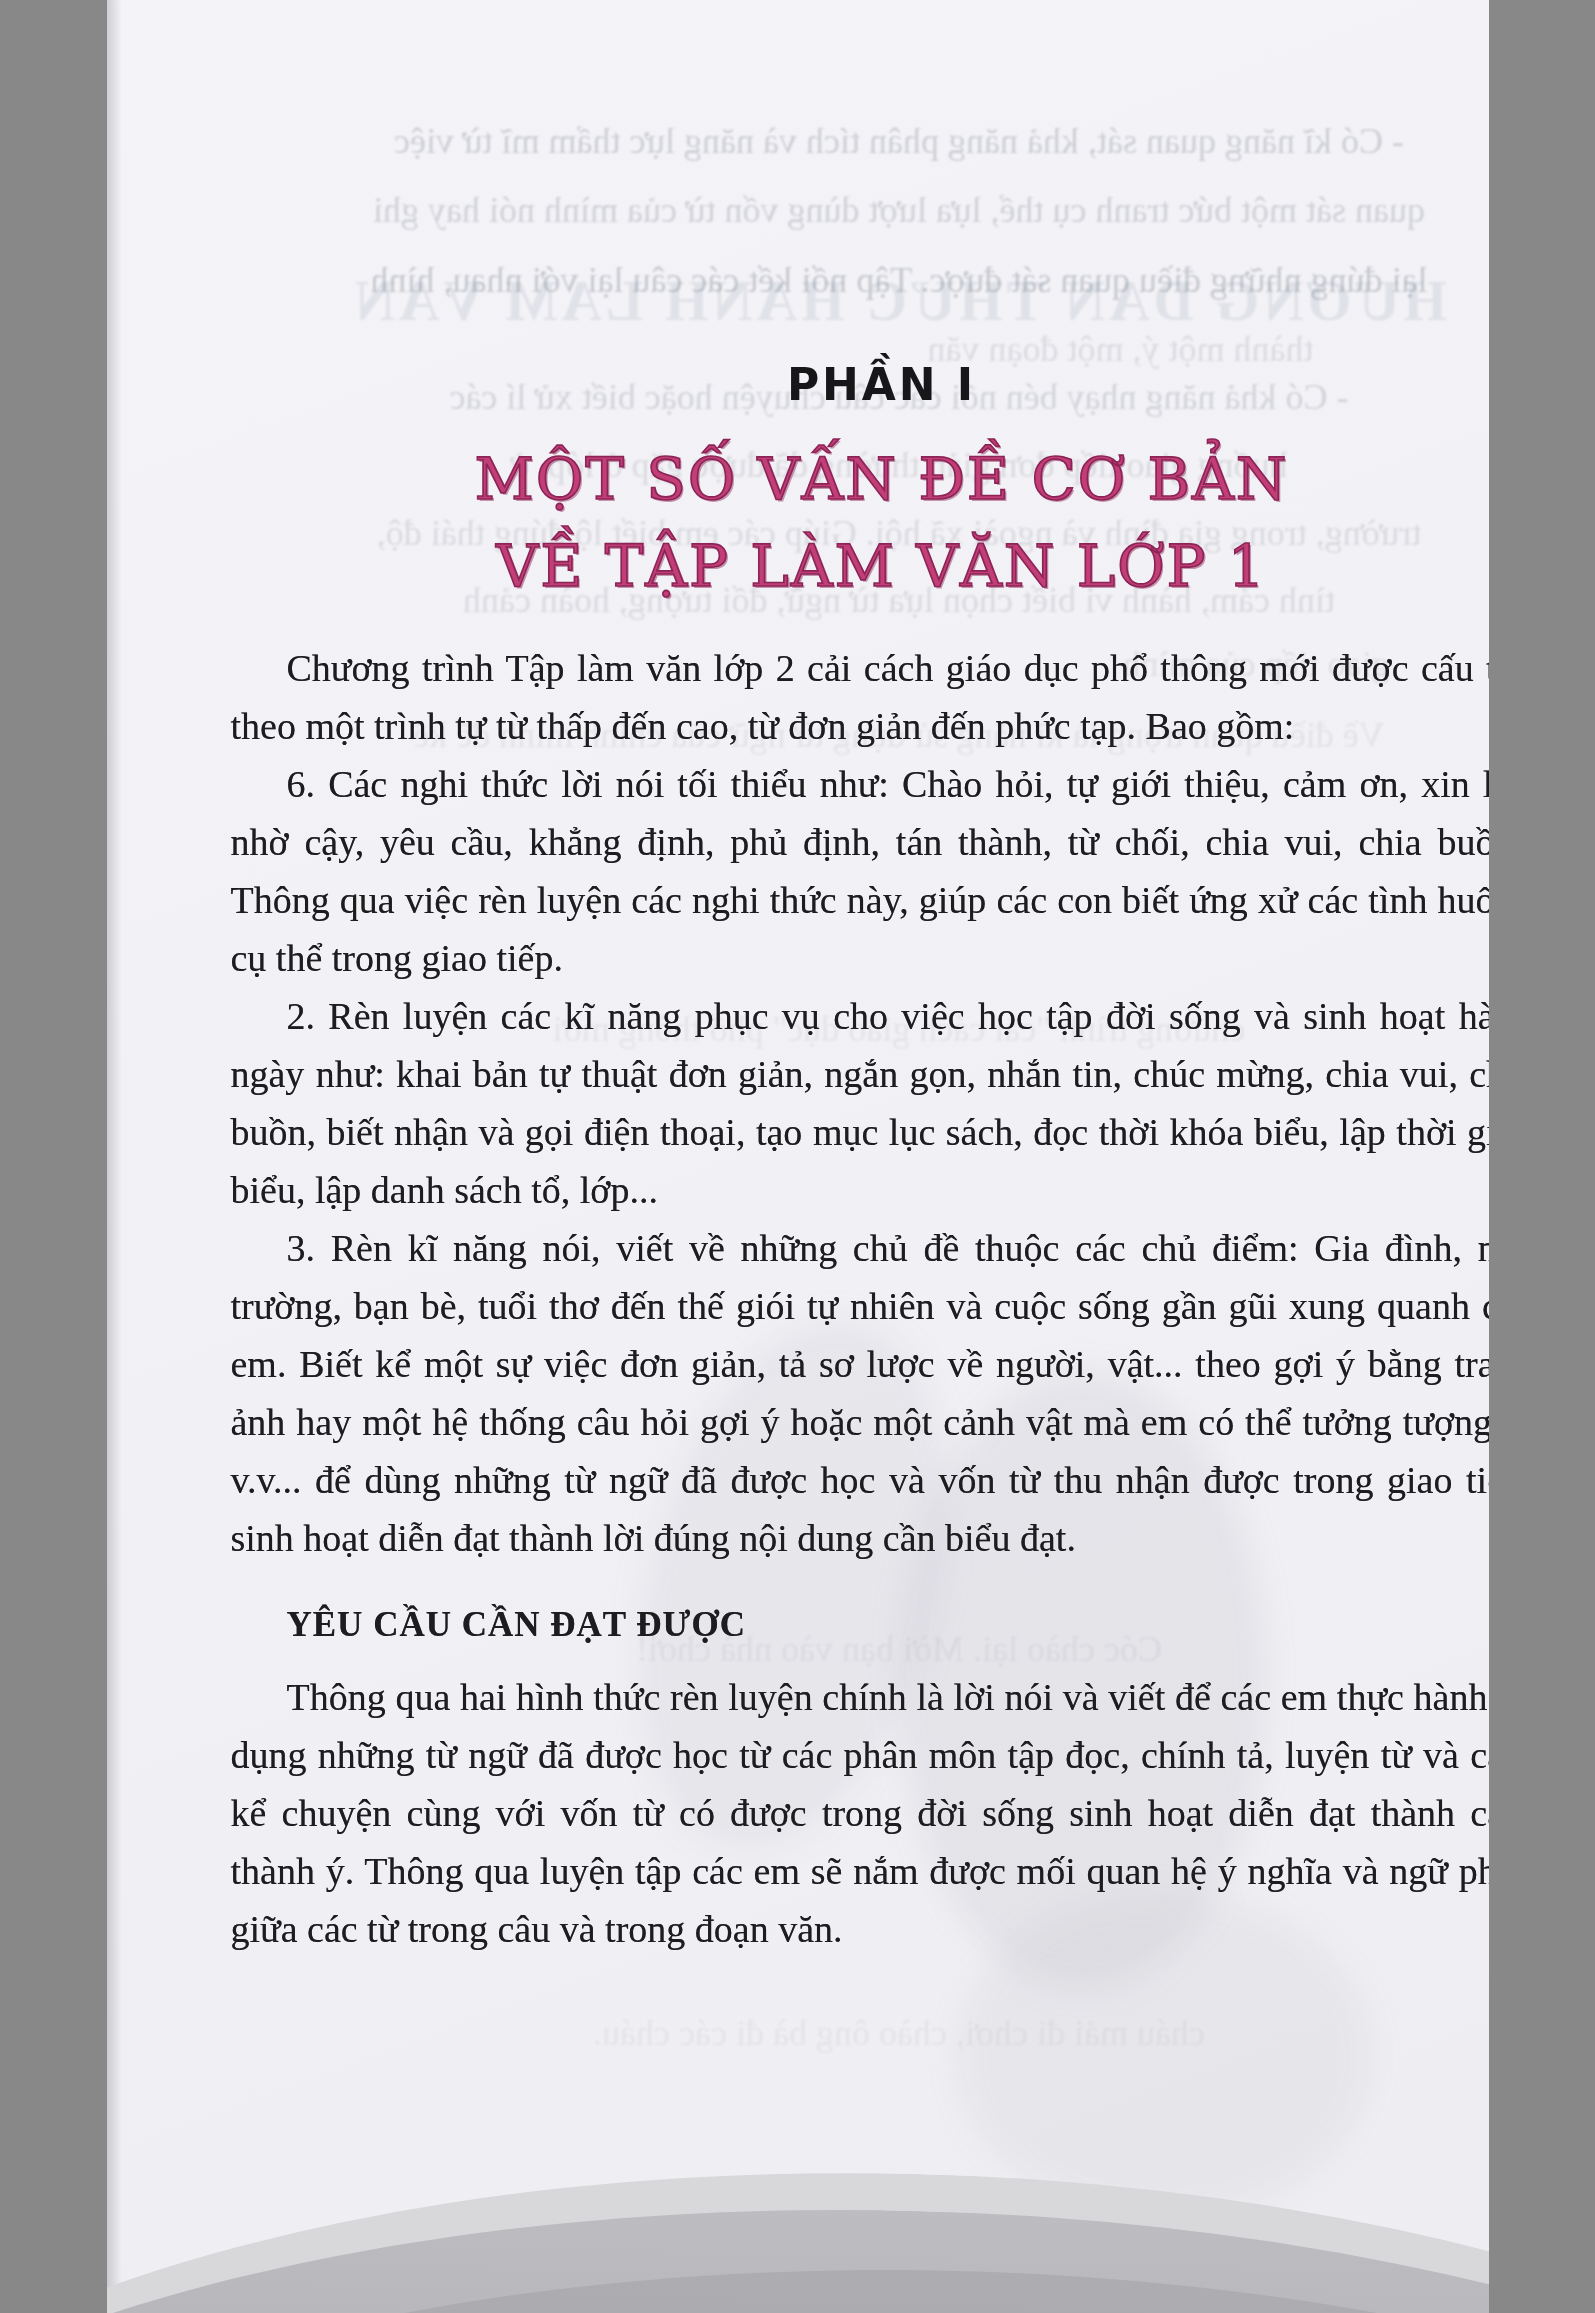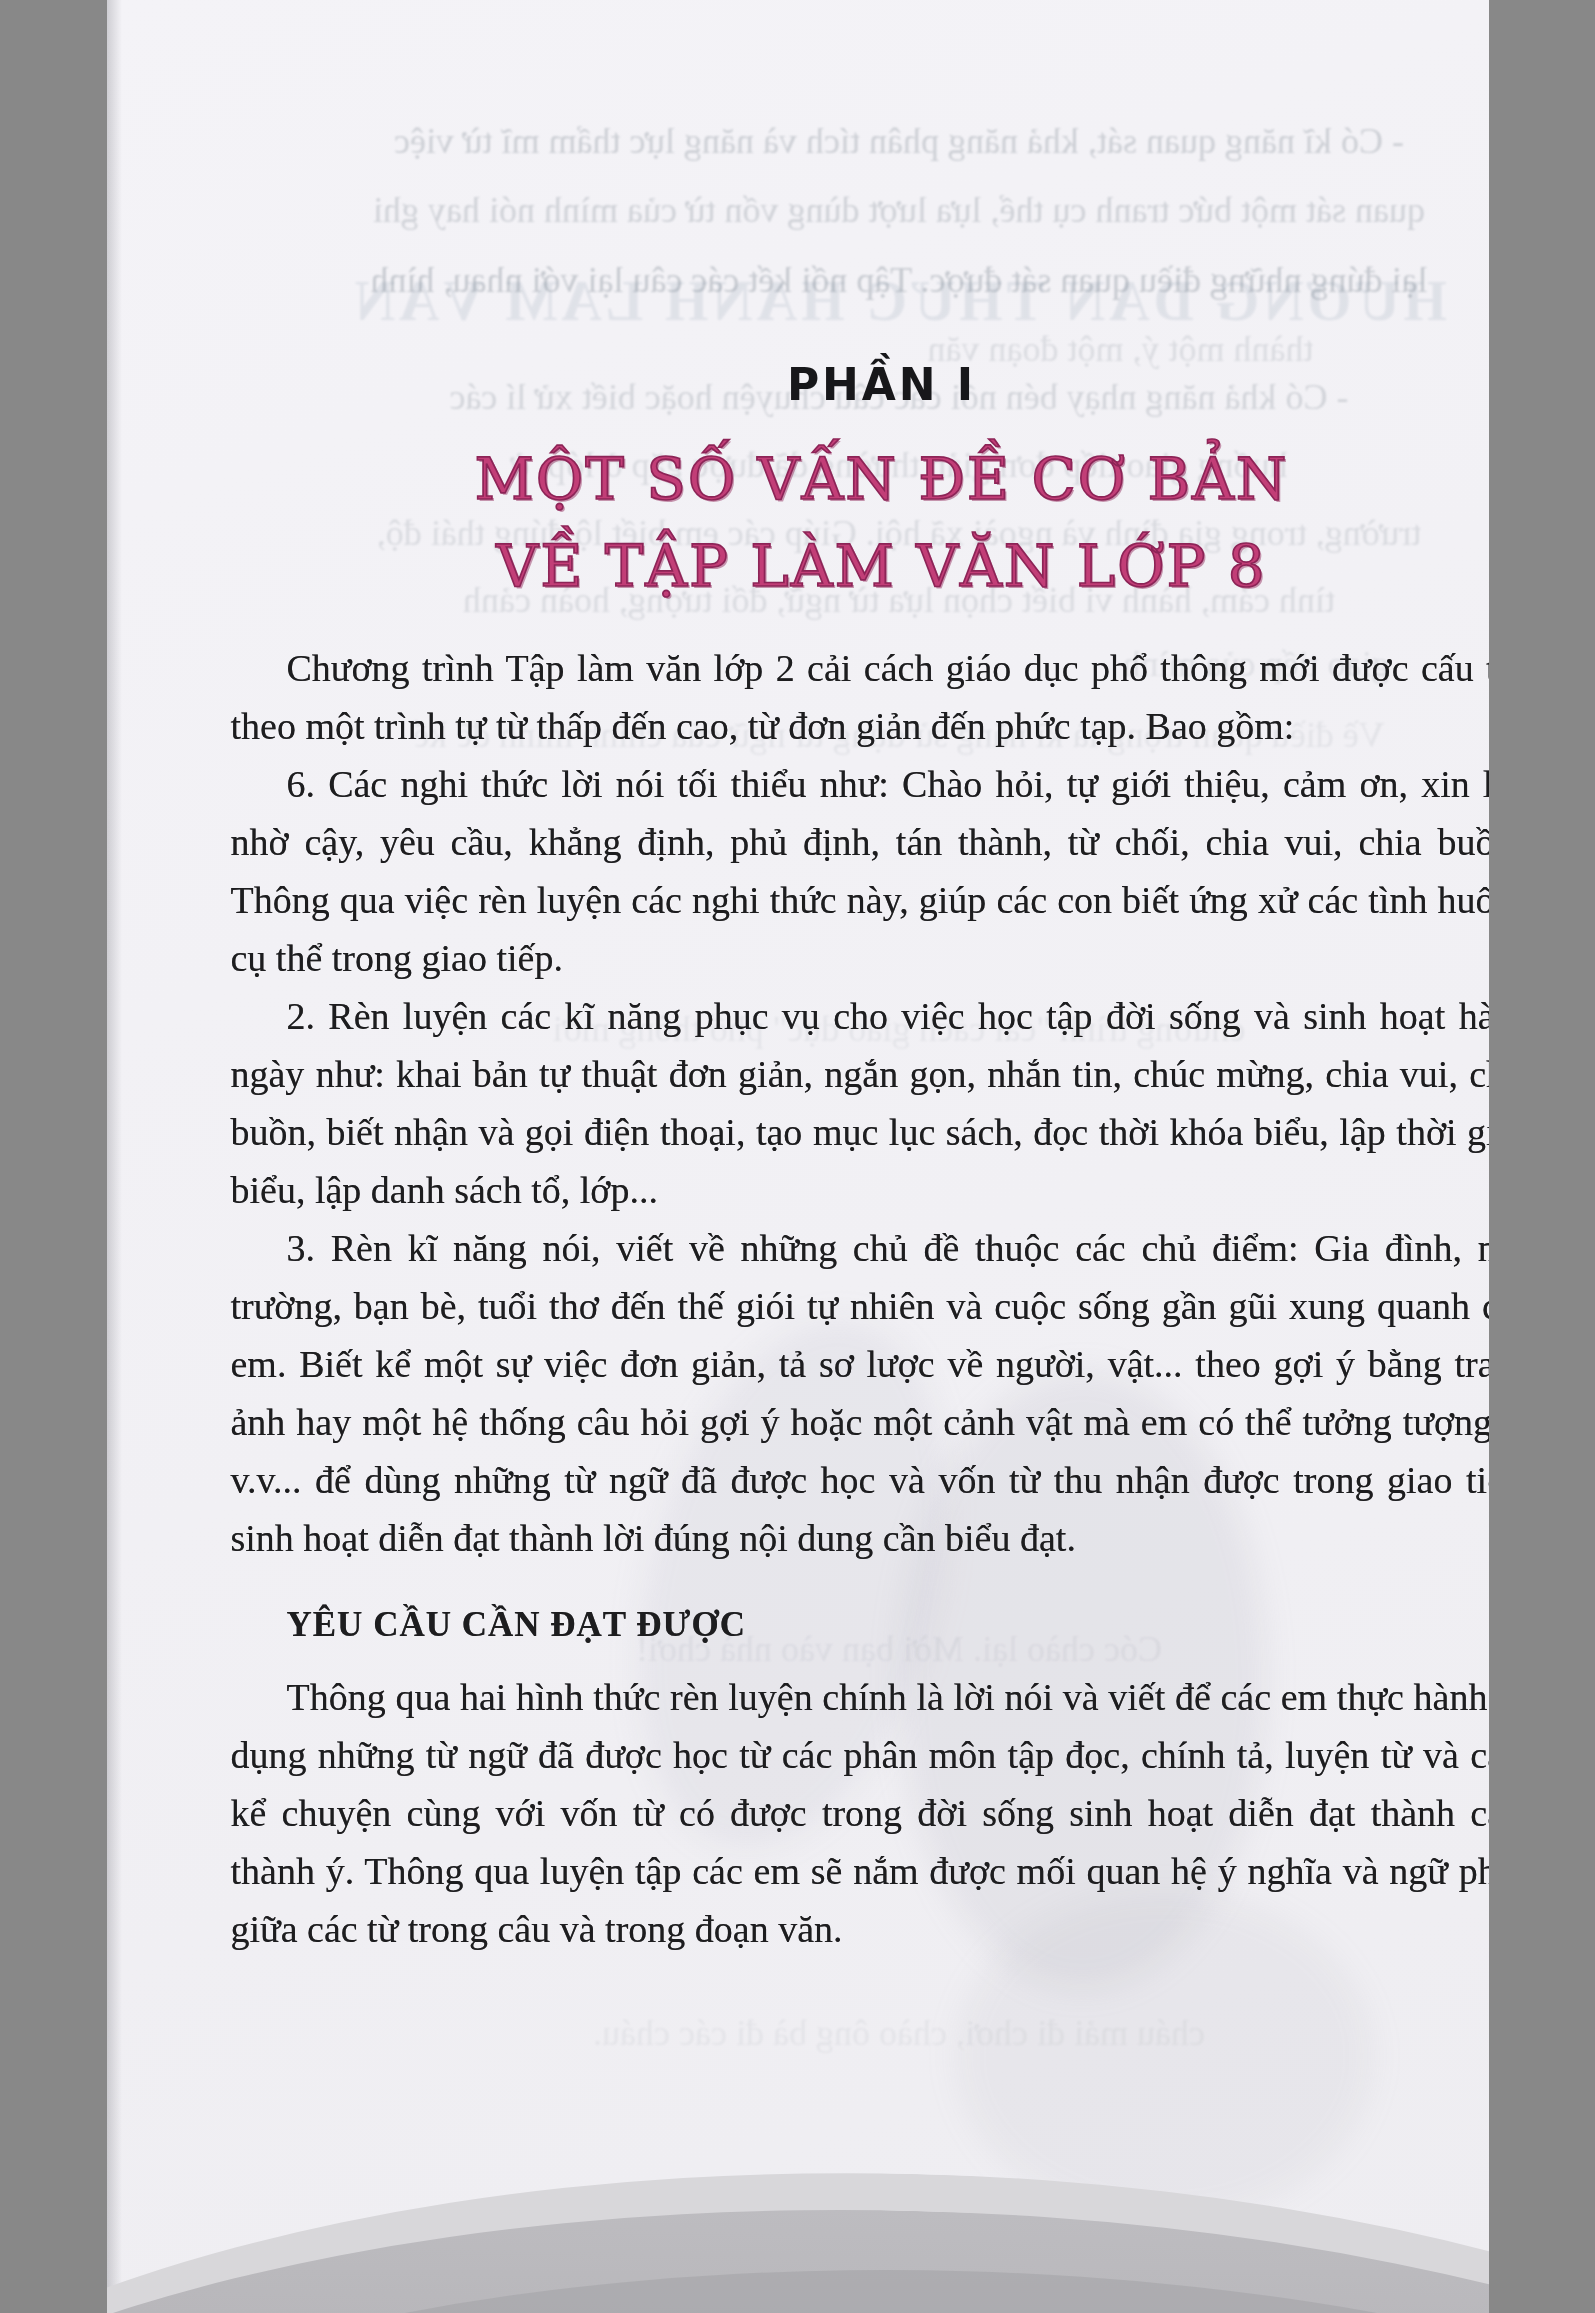--- a/index.html
+++ b/index.html
@@ -119,21 +119,21 @@
   <div class="ghost g12">Cóc chào lại. Mời bạn vào nhà chơi!</div>
   <div class="ghost g13">cháu mải đi chơi, chào ông bà đi các cháu.</div>
 
   <div class="blob b1"></div>
   <div class="blob b2"></div>
   <div class="blob b3"></div>
 
   <div class="part-label">PHẦN I</div>
   <div class="main-title">
     <div>MỘT SỐ VẤN ĐỀ CƠ BẢN</div>
-    <div>VỀ TẬP LÀM VĂN LỚP 8</div>
+    <div>VỀ TẬP LÀM VĂN LỚP 1</div>
   </div>
 
   <div class="body-text">
     <p class="para">Chương trình Tập làm văn lớp 2 cải cách giáo dục phổ thông mới được cấu tạo theo một trình tự từ thấp đến cao, từ đơn giản đến phức tạp. Bao gồm:</p>
     <p class="para">6. Các nghi thức lời nói tối thiểu như: Chào hỏi, tự giới thiệu, cảm ơn, xin lỗi, nhờ cậy, yêu cầu, khẳng định, phủ định, tán thành, từ chối, chia vui, chia buồn.. Thông qua việc rèn luyện các nghi thức này, giúp các con biết ứng xử các tình huống cụ thể trong giao tiếp.</p>
     <p class="para">2. Rèn luyện các kĩ năng phục vụ cho việc học tập đời sống và sinh hoạt hàng ngày như: khai bản tự thuật đơn giản, ngắn gọn, nhắn tin, chúc mừng, chia vui, chia buồn, biết nhận và gọi điện thoại, tạo mục lục sách, đọc thời khóa biểu, lập thời gian biểu, lập danh sách tổ, lớp...</p>
     <p class="para">3. Rèn kĩ năng nói, viết về những chủ đề thuộc các chủ điểm: Gia đình, nhà trường, bạn bè, tuổi thơ đến thế giói tự nhiên và cuộc sống gần gũi xung quanh các em. Biết kể một sự việc đơn giản, tả sơ lược về người, vật... theo gợi ý bằng tranh ảnh hay một hệ thống  câu hỏi gợi ý hoặc một cảnh vật mà em có thể tưởng tượng ra v.v... để dùng những từ ngữ đã được học và vốn từ thu nhận được trong giao tiếp, sinh hoạt diễn đạt thành lời đúng nội dung cần biểu đạt.</p>
     <h2 class="section-heading">YÊU CẦU CẦN ĐẠT ĐƯỢC</h2>
     <p class="para">Thông qua hai hình thức rèn luyện chính là lời nói và viết để các em thực hành sử dụng những từ ngữ đã được học từ các phân môn tập đọc, chính tả, luyện từ và câu, kể chuyện cùng với vốn từ có được trong đời sống sinh hoạt diễn đạt thành câu, thành ý. Thông qua luyện tập các em sẽ nắm được mối quan hệ ý nghĩa và ngữ pháp giữa các từ trong câu và trong đoạn văn.</p>
   </div>

